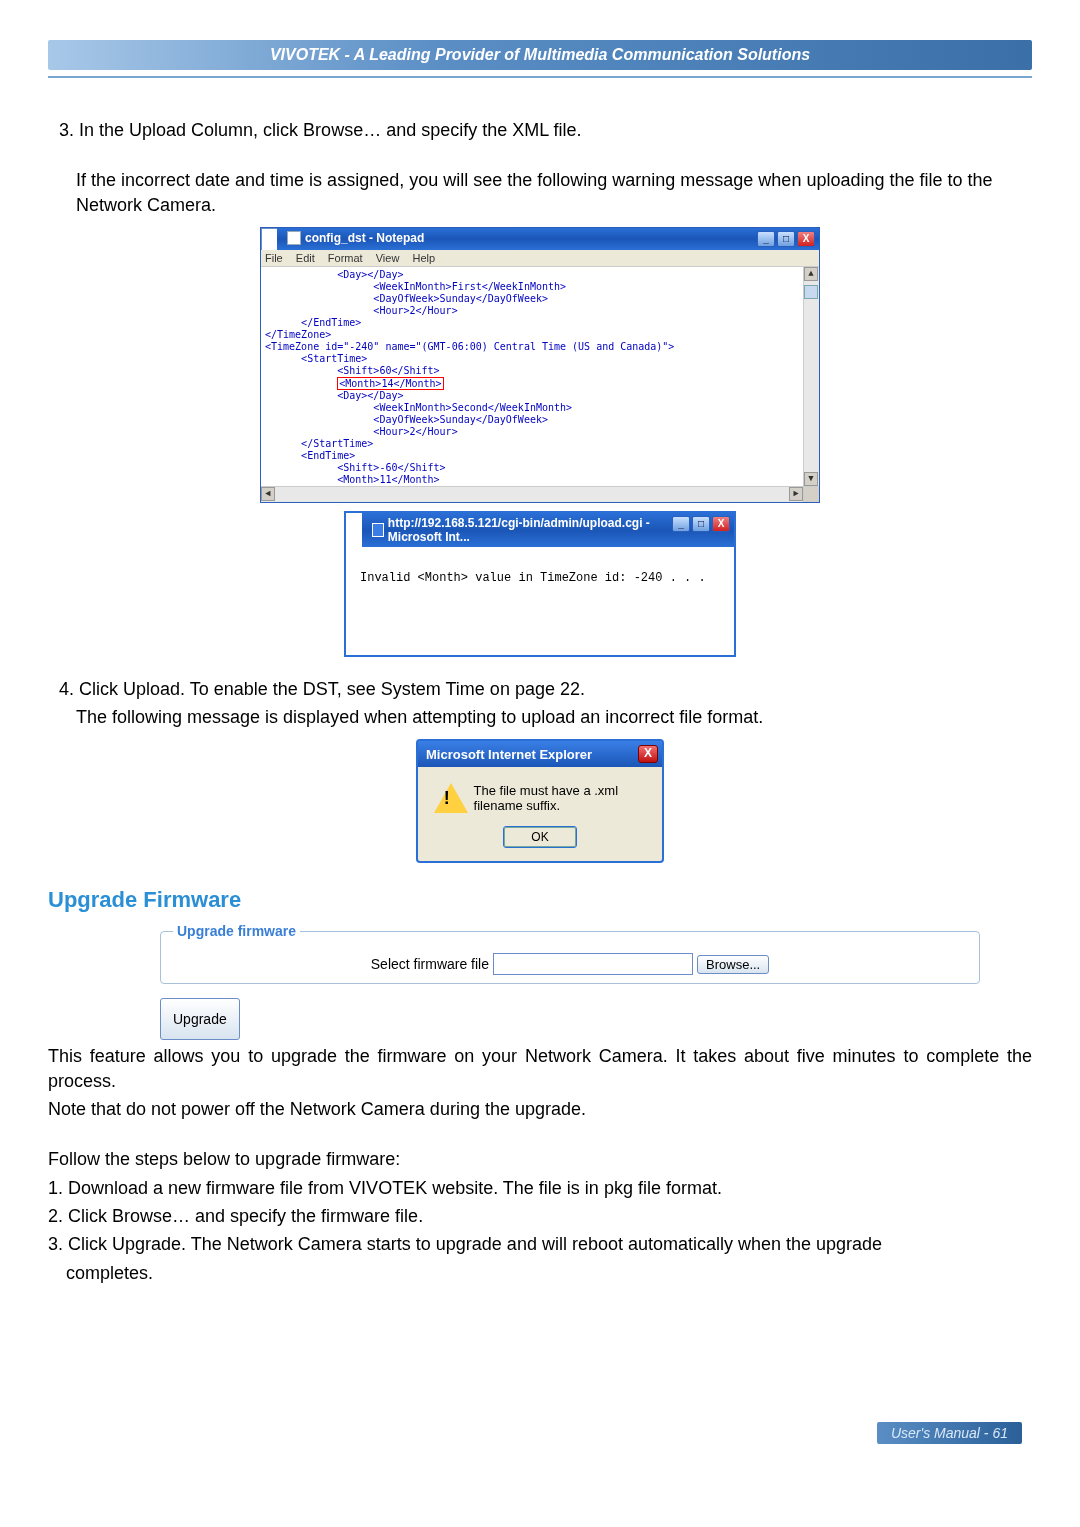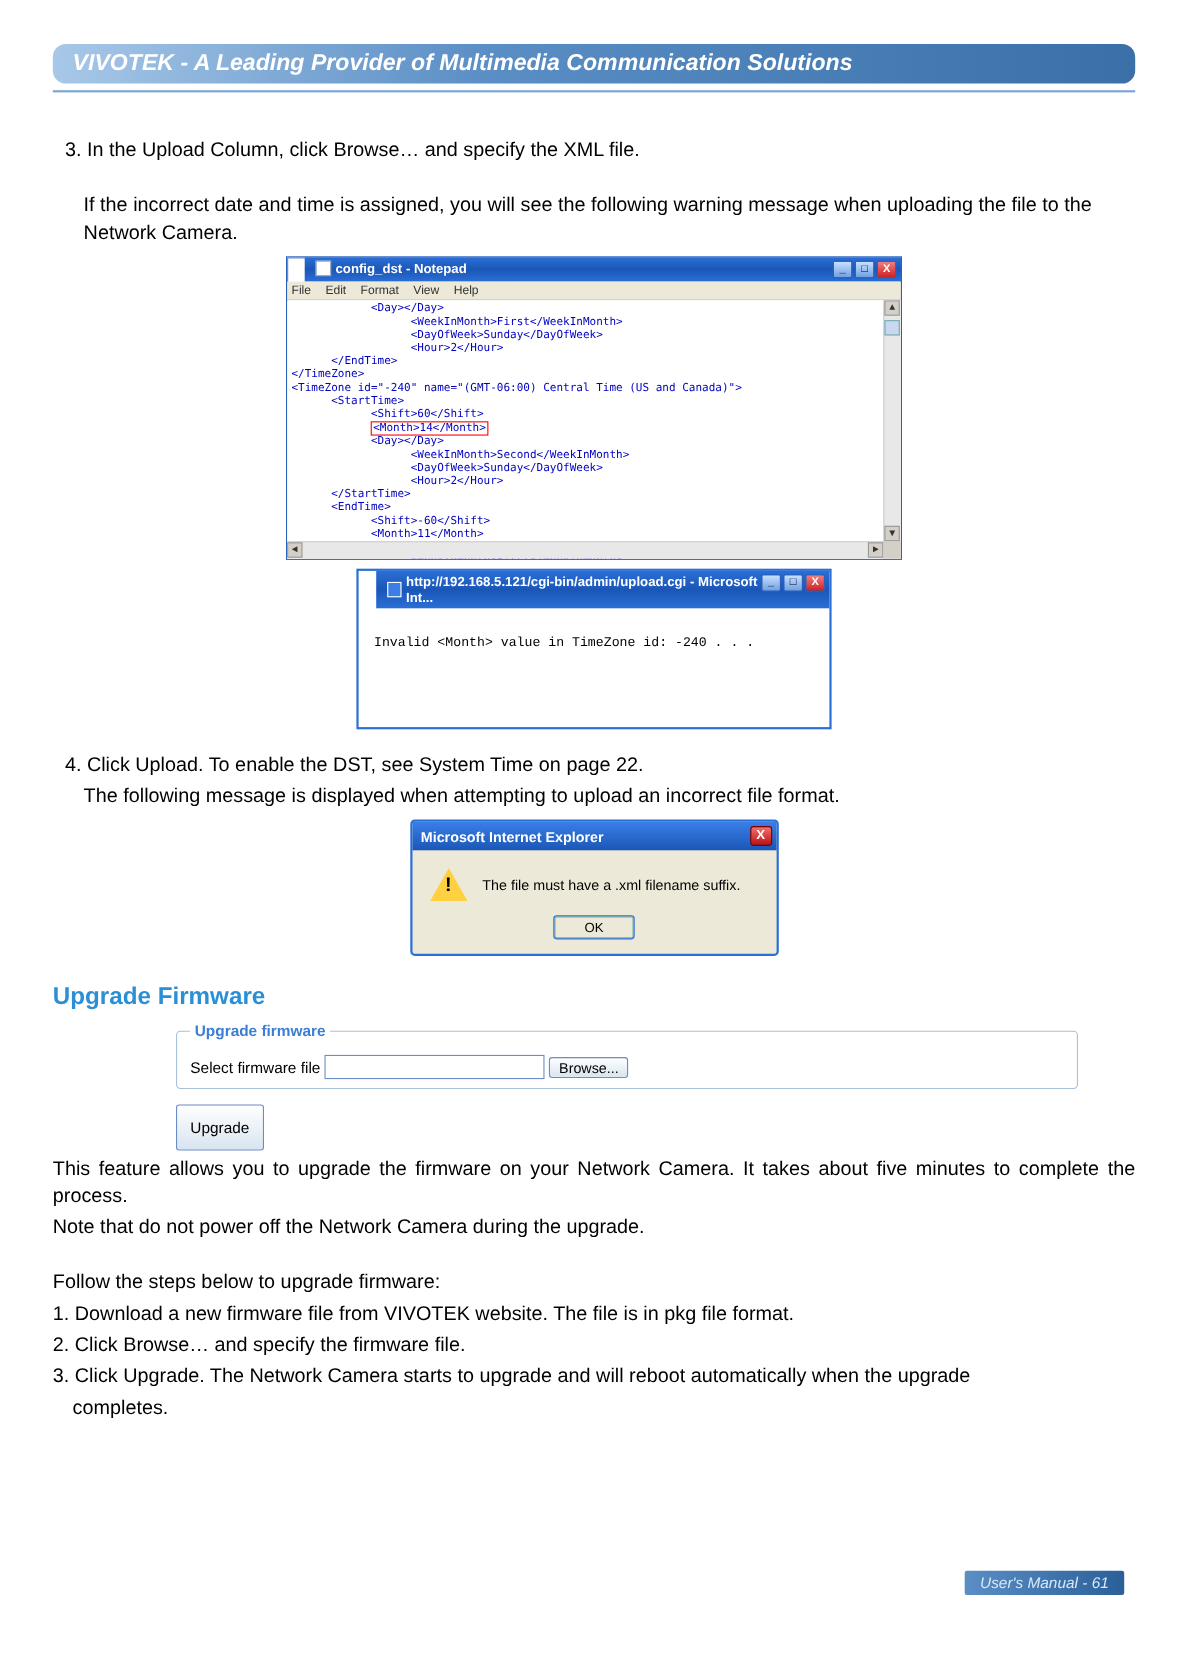--- a/index.html
+++ b/index.html
@@ -1,18 +1,18 @@
 <!DOCTYPE html>
 <html><head>
 <meta charset="utf-8">
 <style>
 * { margin: 0; padding: 0; box-sizing: border-box; }
 body { background: #fff; font-family: Arial, Helvetica, sans-serif; width: 1080px; margin: 0 auto; color: #000; }
 .page { padding: 40px 48px 30px 48px; }
-.header-band { background: linear-gradient(to right, #a8c8e8, #5a8ec5 40%, #3a6fa8 100%); color: #fff; font-style: italic; font-weight: bold; font-size: 21px; padding: 6px 18px 6px 18px; text-align: left; border-radius: 12px; margin-bottom: 6px; }
+.header-band { background: linear-gradient(to right, #a8c8e8, #5a8ec5 40%, #3a6fa8 100%); color: #fff; font-style: italic; font-weight: bold; font-size: 16px; padding: 6px 18px 6px 18px; text-align: center; border-radius: 2px; margin-bottom: 6px; }
 .header-rule { border: none; border-top: 2px solid #7aa6d2; margin-bottom: 40px; }
 .body-text { font-size: 18px; line-height: 1.35; margin: 4px 0; }
 .indent1 { margin-left: 11px; }
 .indent2 { margin-left: 28px; }
 .section-title { color: #2b8fd6; font-size: 22px; font-weight: bold; margin-top: 24px; margin-bottom: 10px; }
 
 
 .xp-window { width: 560px; margin: 10px auto 8px auto; border: 1px solid #2a5fbc; font-family: Tahoma, sans-serif; font-size: 11px; background: #fff; box-shadow: 0 0 0 1px #6a8cc7 inset; }
 .xp-titlebar { background: linear-gradient(to bottom, #2a6fd6 0%, #1b56b7 50%, #2a6fd6 100%); color: #fff; font-weight: bold; padding: 3px 4px 3px 10px; display: flex; align-items: flex-start; justify-content: space-between; font-size: 12px; margin-left: 16px; }
 .xp-title-text { display: flex; align-items: center; gap: 4px; }
@@ -25,39 +25,39 @@
 .xp-client { background: #fff; font-family: "Courier New", monospace; font-size: 10px; color: #0000c0; padding: 2px 4px 2px 4px; line-height: 1.2; position: relative; height: 235px; overflow: hidden; }
 .xp-client pre { white-space: pre; }
 .scroll-v { position: absolute; right: 0; top: 0; bottom: 16px; width: 16px; background: #e8e8e8; border-left: 1px solid #ccc; }
 .scroll-v .arrow, .scroll-h .arrow { background: #d4d0c8; border: 1px solid #999; height: 14px; width: 14px; margin: 0; font-size: 9px; text-align: center; line-height: 12px; color: #333; }
 .scroll-v .thumb { background: #c8d8f0; border: 1px solid #7aa; height: 14px; width: 14px; margin-top: 4px; }
 .scroll-h { position: absolute; left: 0; right: 16px; bottom: 0; height: 16px; background: #e8e8e8; border-top: 1px solid #ccc; display: flex; justify-content: space-between; }
 .corner { position: absolute; right: 0; bottom: 0; width: 16px; height: 16px; background: #d4d0c8; border-left: 1px solid #ccc; border-top: 1px solid #ccc; }
 .red-box { border: 1.5px solid red; padding: 0 1px; display: inline-block; line-height: 1.1; }
 
 
-.ie-bare { width: 432px; margin: 6px auto 20px auto; border: 2px solid #2a6fd6; background: #fff; font-family: Tahoma, sans-serif; }
+.ie-bare { width: 392px; margin: 6px auto 20px auto; border: 2px solid #2a6fd6; background: #fff; font-family: Tahoma, sans-serif; }
 .ie-bare .xp-titlebar { font-size: 12px; }
 .ie-bare-body { font-family: "Courier New", monospace; font-size: 12px; padding: 24px 14px 70px 14px; color: #000; }
 
 
-.ie-alert { width: 335px; margin: 10px auto 18px auto; border: 2px solid #2a6fd6; border-radius: 4px; background: #ece9d8; font-family: Tahoma, sans-serif; }
+.ie-alert { width: 248px; margin: 10px auto 18px auto; border: 2px solid #2a6fd6; border-radius: 4px; background: #ece9d8; font-family: Tahoma, sans-serif; }
 .ie-alert .title { background: linear-gradient(to bottom, #3a7fe6 0%, #1b56b7 100%); color: #fff; font-weight: bold; padding: 4px 4px 4px 8px; display: flex; justify-content: space-between; align-items: center; font-size: 13px; }
 .ie-alert .close { width: 20px; height: 18px; background: linear-gradient(to bottom, #f47070, #c01010); border: 1px solid #7a0000; border-radius: 3px; color: #fff; text-align: center; font-size: 12px; line-height: 15px; font-weight: bold; }
 .ie-alert .body { display: flex; align-items: center; gap: 14px; padding: 16px 12px 6px 16px; font-size: 13px; color: #000; }
 .warn-tri { width: 34px; height: 30px; position: relative; }
 .warn-tri::before { content: ""; position: absolute; left: 0; top: 0; border-left: 17px solid transparent; border-right: 17px solid transparent; border-bottom: 30px solid #ffd040; }
 .warn-tri::after { content: "!"; position: absolute; left: 0; right: 0; top: 5px; text-align: center; font-weight: bold; font-size: 18px; color: #000; }
 .ie-alert .btnrow { text-align: center; padding: 8px 0 14px 0; }
 .ok-btn { background: #ece9d8; border: 1px solid #7a9; outline: 1px solid #2a6fd6; padding: 2px 26px; font-size: 12px; border-radius: 2px; }
 
 
 .fw-group { border: 1px solid #a8c0d8; border-radius: 4px; padding: 14px 12px 8px 12px; margin: 4px 0 8px 112px; width: 820px; font-size: 14px; position: relative; }
 .fw-legend { color: #3a7fd6; font-weight: bold; font-size: 14px; padding: 0 4px; }
-.fw-row { display: flex; align-items: center; gap: 4px; }
+.fw-row { display: flex; align-items: center; gap: 4px; justify-content: center; }
 .fw-input { border: 1px solid #6a8cc7; height: 22px; width: 200px; background: #fff; }
 .fw-browse { background: linear-gradient(to bottom, #fff, #d8e4f0); border: 1px solid #6a8cc7; border-radius: 3px; padding: 1px 8px; font-size: 13px; }
 .fw-upgrade { background: linear-gradient(to bottom, #fff, #d8e4f0); border: 1px solid #6a8cc7; border-radius: 3px; padding: 12px 12px; font-size: 14px; margin: 6px 0 0 112px; }
 
 .justify { text-align: justify; }
 .footer { text-align: right; color: #d8e8f8; font-style: italic; font-size: 14px; margin-top: 140px; padding-right: 10px; }
 .footer-band { background: linear-gradient(to right, #5a8ec5, #2a5f98); padding: 3px 14px; border-radius: 2px; }
 </style>
 </head>
 <body>

